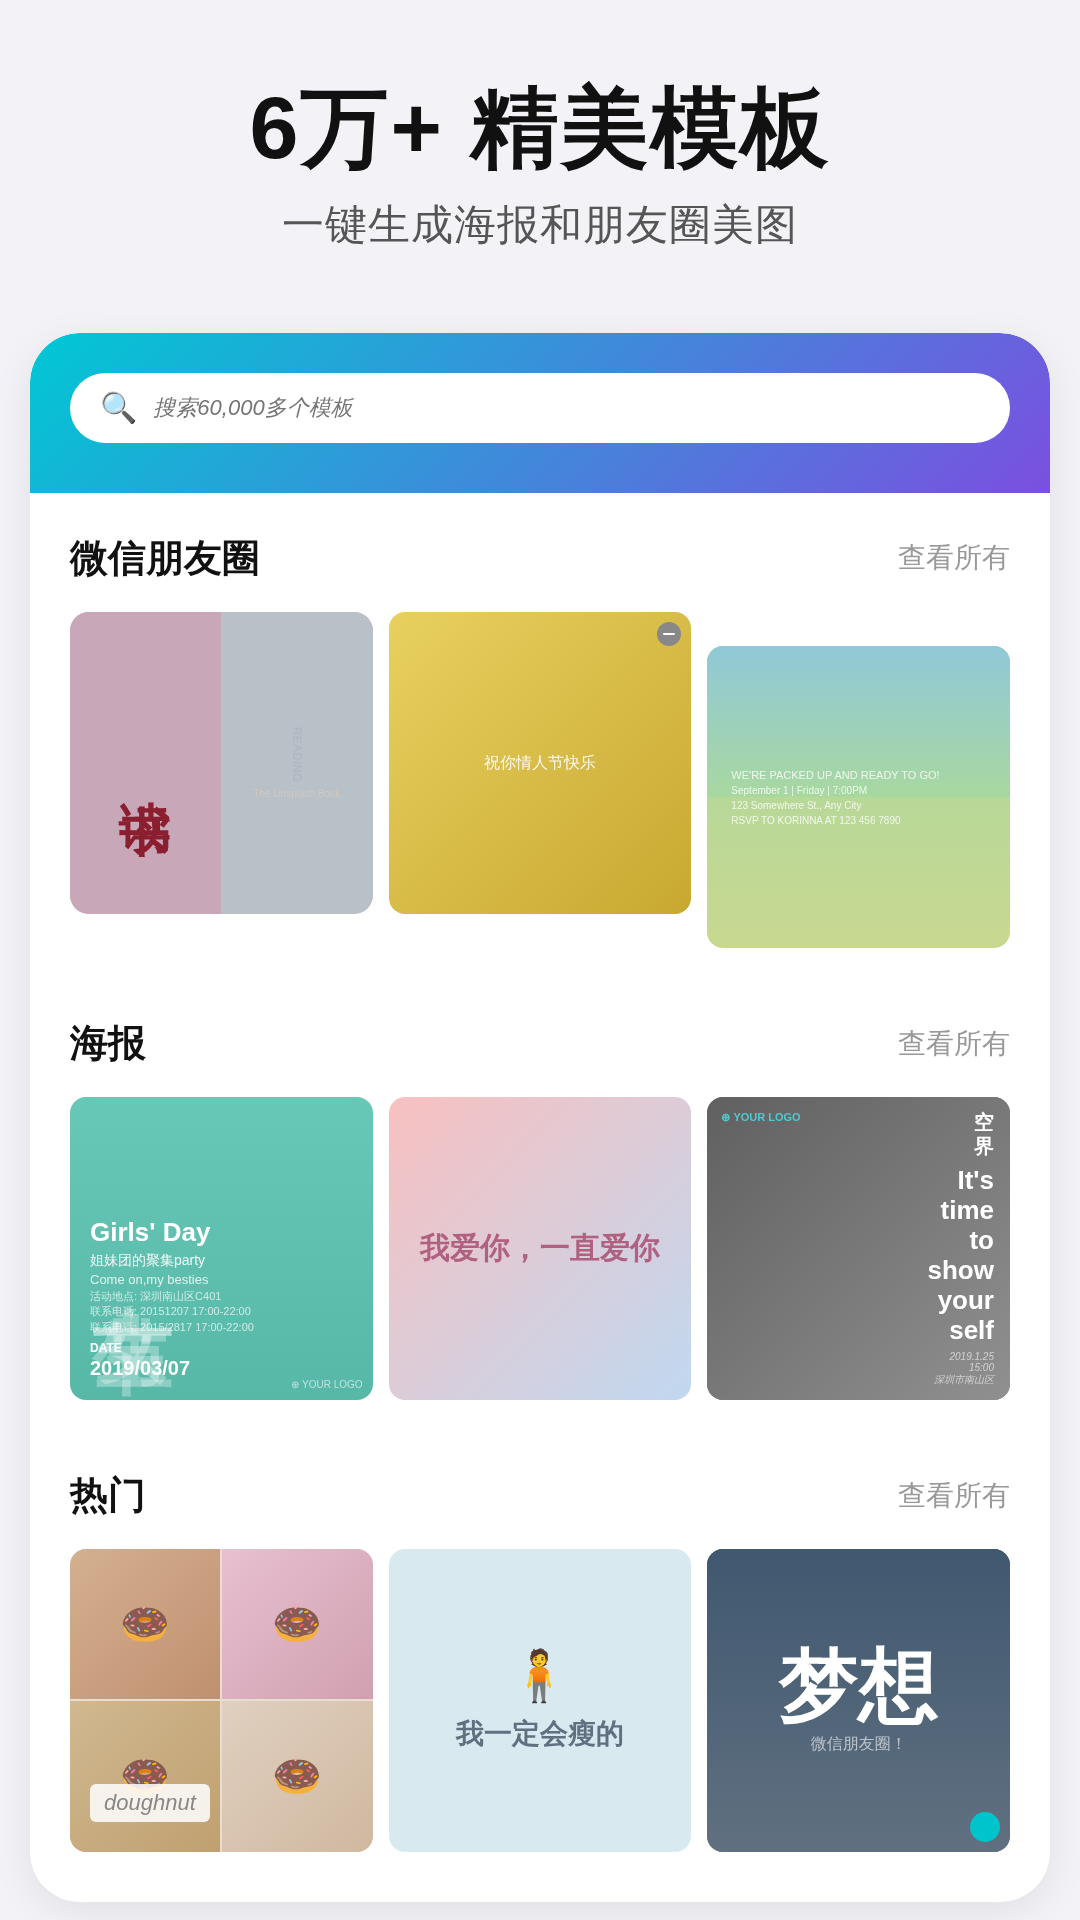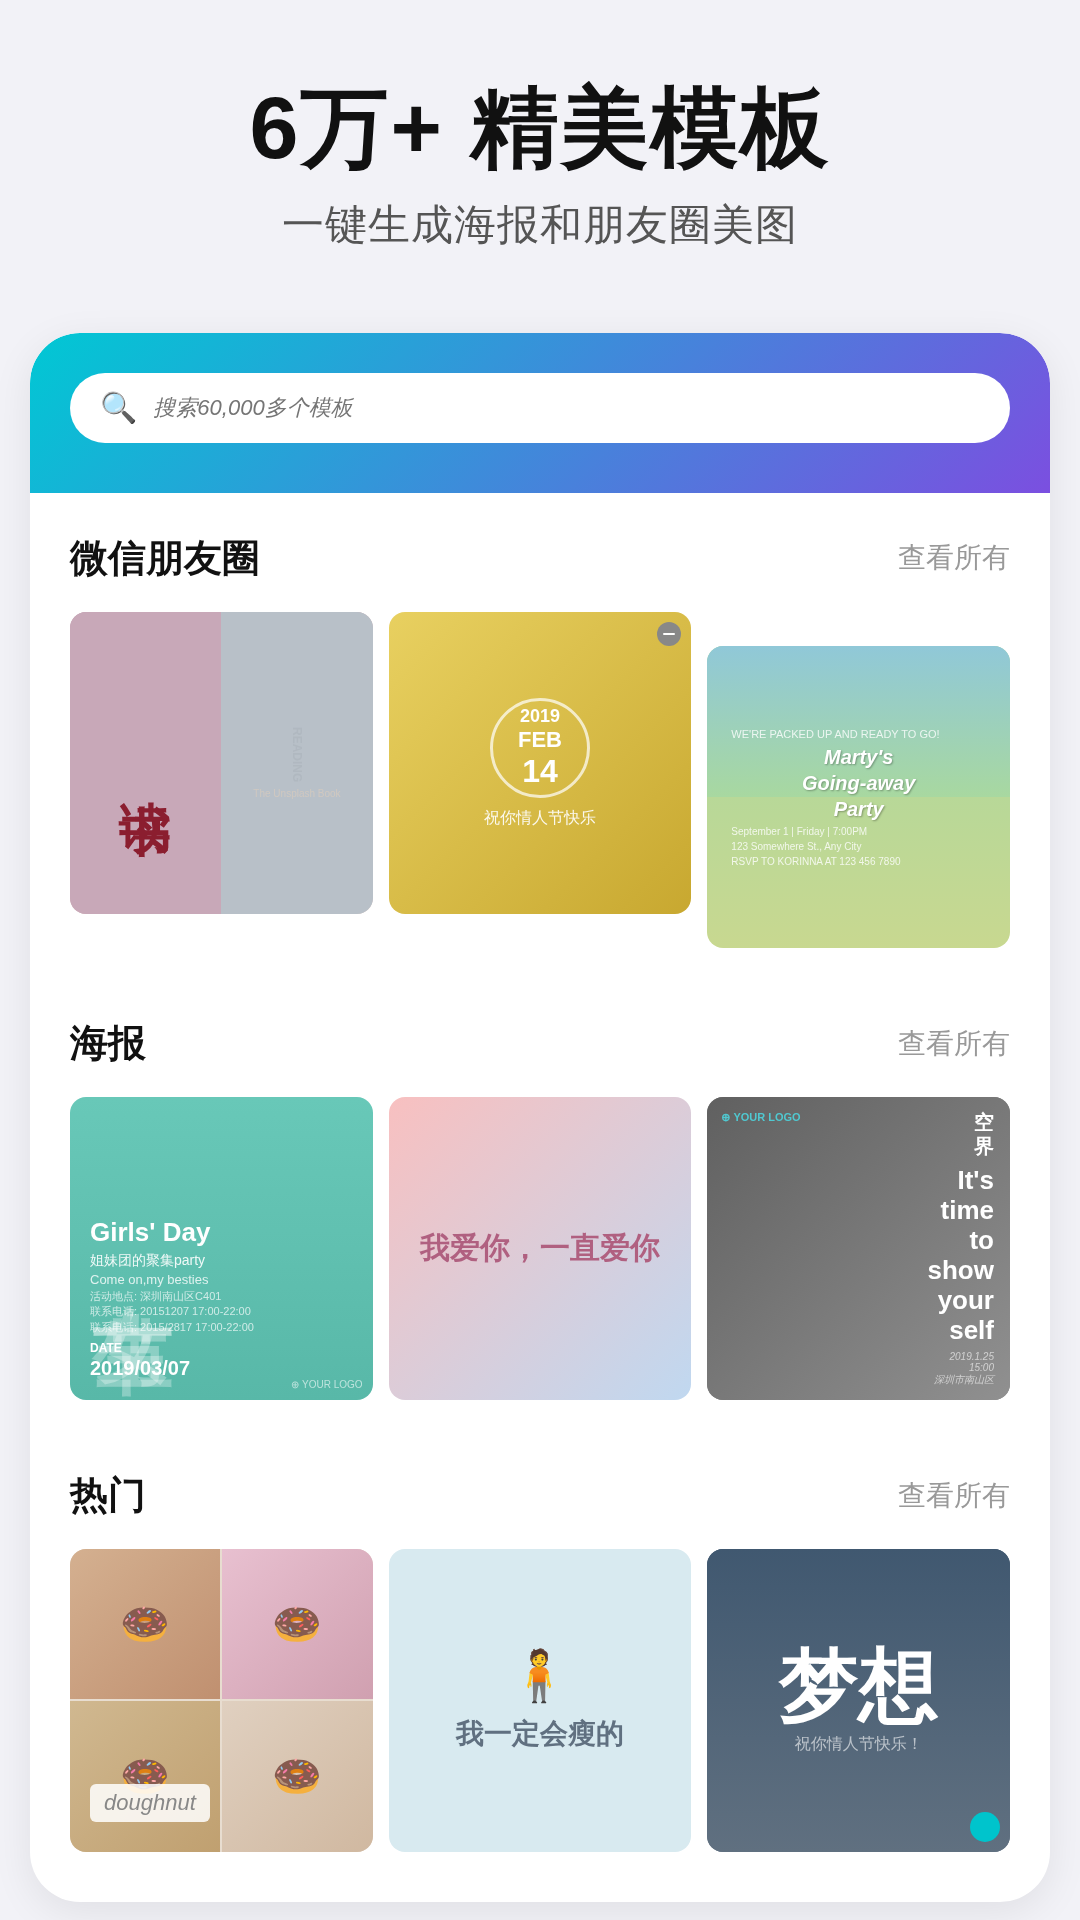--- a/index.html
+++ b/index.html
@@ -112,20 +112,21 @@
       background: #e0e0e0;
     }
 
     
     .wechat-card-1 {
       background: linear-gradient(145deg, #c0a0b0 0%, #e8d0c8 100%);
       display: flex;
       align-items: center;
       justify-content: center;
       position: relative;
+      border-radius: 19px;
     }
 
     .wechat-card-1-inner {
       display: flex;
       width: 100%;
       height: 100%;
     }
 
     .reading-left {
       background: #c8a8b8;
@@ -408,33 +409,27 @@
             <div style="font-size:12px;color:#b0b8c0;writing-mode:vertical-rl;text-align:center;font-weight:600;">READING</div>
             <div style="font-size:10px;color:#d0c8c0;margin-top:6px;text-align:center;">The Unsplash Book</div>
           </div>
         </div>
       </div>
 
       <div class="template-card valentine-card">
         <div style="position:absolute;top:10px;right:10px;width:24px;height:24px;background:#888;border-radius:50%;display:flex;align-items:center;justify-content:center;">
           <div style="width:12px;height:2px;background:#fff;border-radius:1px;"></div>
         </div>
-        <div class="val-circle">
-          <span class="val-year">2019</span>
-          <span class="val-month">FEB</span>
-          <span class="val-day">14</span>
-        </div>
         <span class="val-subtitle">祝你情人节快乐</span>
       </div>
 
       <div class="template-card party-card">
         <div class="party-bg"></div>
         <div style="z-index:1;width:100%;padding:8px;">
           <div style="font-size:11px;color:rgba(255,255,255,0.8);margin-bottom:4px;">WE'RE PACKED UP AND READY TO GO!</div>
-          <div class="party-text">Marty's<br>Going-away<br>Party</div>
           <div class="party-detail">September 1 | Friday | 7:00PM</div>
           <div class="party-detail">123 Somewhere St., Any City</div>
           <div class="party-detail">RSVP TO KORINNA AT 123 456 7890</div>
         </div>
       </div>
     </div>
   </div>
 
   <div class="section" style="margin-top:20px;">
     <div class="section-header">
@@ -496,19 +491,19 @@
       </div>
 
       <div class="template-card motivation-card">
         <div style="font-size:50px;margin-bottom:10px;">🧍</div>
         <div class="motivation-text">我一定会瘦的</div>
       </div>
 
       <div class="template-card dream-card">
         <div style="position:absolute;top:0;left:0;right:0;bottom:0;background:linear-gradient(180deg,#405870 0%,#607080 100%);"></div>
         <div style="font-size:80px;font-weight:900;color:#fff;z-index:1;line-height:1;">梦想</div>
-        <div style="font-size:16px;color:rgba(255,255,255,0.6);z-index:1;margin-top:8px;text-align:center;">祝你情人节快乐！</div>
+        <div style="font-size:16px;color:rgba(255,255,255,0.6);z-index:1;margin-top:8px;text-align:center;">微信朋友圈！</div>
         <div class="canva-badge"></div>
       </div>
     </div>
   </div>
 
 </div>
 
 </body></html>

